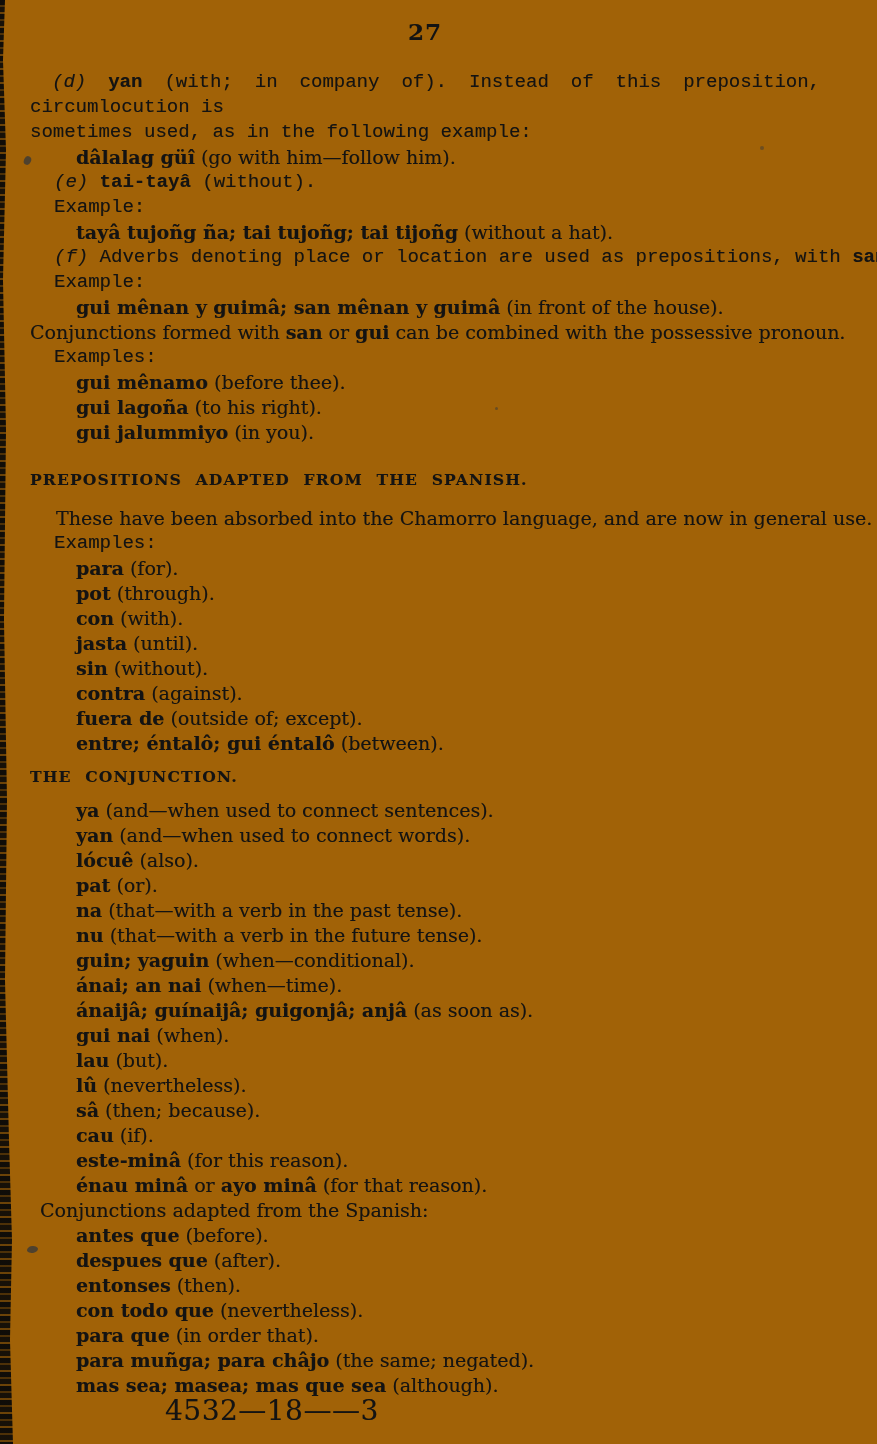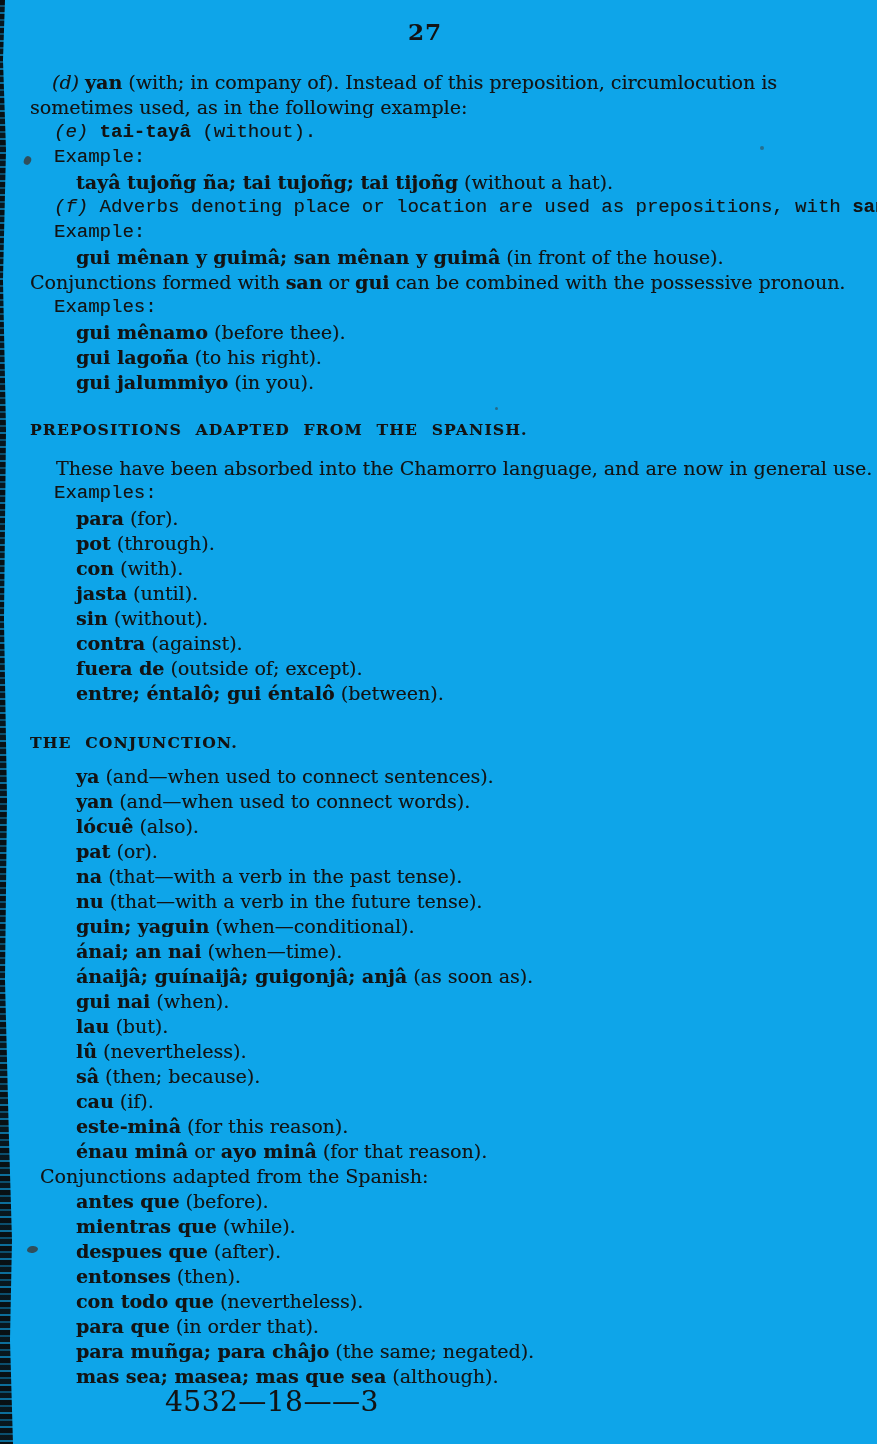--- a/index.html
+++ b/index.html
@@ -1,20 +1,20 @@
 <!DOCTYPE html>
 <html><head>
 <meta charset="utf-8">
 <style>
   html,body { margin:0; padding:0; background:#d8d8d4; }
   .page {
     position:relative;
     width:877px; height:1444px;
     margin:0 auto;
-    background:#0ea5e9;
+    background:#a16207;
     color:#131313;
     font-family:"DejaVu Serif","Liberation Serif",serif;
     font-size:19px;
     line-height:25px;
     overflow:hidden;
     text-shadow:0.3px 0.3px 0 rgba(10,10,10,0.35);
   }
   
   .binding {
     position:absolute; left:0; top:0; width:14px; height:1444px;
@@ -35,51 +35,52 @@
   .speck.c { left:760px; top:146px; width:4px; height:4px; opacity:.5; }
   .speck.d { left:495px; top:407px; width:3px; height:3px; opacity:.55; }
 
   .content { position:absolute; left:30px; top:8px; width:790px; }
 
   .pagenum {
     text-align:center; font-weight:bold; font-size:23px;
     letter-spacing:1px; margin:10px 0 24px 0; line-height:28px;
   }
   p, .line { margin:0; }
-  .para { text-align:justify; text-indent:22px; }
+  .para { text-align:justify; text-indent:22px;font-family:Liberation Mono, monospace; }
   .lbl   { margin-left:24px; white-space:nowrap;font-family:Liberation Mono, monospace; }   
   .ex    { margin-left:46px; white-space:nowrap; }   
   .flush { margin-left:0;  white-space:nowrap; }
   .intro { margin-left:26px; white-space:nowrap; }
   .t { font-weight:bold; }
   .m { font-style:italic; }
   .heading {
     text-align:left; font-weight:bold; font-size:15.5px;
     letter-spacing:1.2px; word-spacing:7px; line-height:25px;
   }
   .heading.h1 { margin-top:22px; margin-bottom:14px; }
-  .heading.h2 { margin-top:24px; margin-bottom:9px; }
+  .heading.h2 { margin-top:8px; margin-bottom:9px; }
   .footer { margin-left:135px; font-size:28px; letter-spacing:.5px; white-space:nowrap; }
 </style>
 </head>
 <body>
 
 <div class="page">
   <div class="binding"></div>
   <div class="speck a"></div>
   <div class="speck b"></div>
   <div class="speck c"></div>
   <div class="speck d"></div>
 
   <div class="content">
 
     <div class="pagenum">27</div>
 
     <p class="para"><span class="m">(d) </span><span class="t">yan</span><span> (with; in company of).  Instead of this preposition, circumlocution is</span><br><span>sometimes used, as in the following example:</span></p>
 
+    <div class="ex line"><span class="t">dâlalag güî</span><span> (go with him—follow him).</span></div>
 
     <div class="lbl line"><span class="m">(e) </span><span class="t">tai-tayâ</span><span> (without).</span></div>
 
     <div class="lbl line">Example:</div>
 
     <div class="ex line"><span class="t">tayâ tujoñg ña; tai tujoñg; tai tijoñg</span><span> (without a hat).</span></div>
 
     <div class="lbl line"><span class="m">(f) </span><span>Adverbs denoting place or location are used as prepositions, with </span><span class="t">san</span><span> or </span><span class="t">gui.</span></div>
 
     <div class="lbl line">Example:</div>
@@ -148,21 +149,20 @@
       <div class="ex line"><span class="t">cau</span><span> (if).</span></div>
 
       <div class="ex line"><span class="t">este-minâ</span><span> (for this reason).</span></div>
 
     <div class="ex line"><span class="t">énau minâ</span><span> or </span><span class="t">ayo minâ</span><span> (for that reason).</span></div>
 
     <div class="flush line" style="margin-left:10px;">Conjunctions adapted from the Spanish:</div>
 
       <div class="ex line"><span class="t">antes que</span><span> (before).</span></div>
 
-      <div class="ex line"><span class="t">mientras que</span><span> (while).</span></div>
 
       <div class="ex line"><span class="t">despues que</span><span> (after).</span></div>
 
       <div class="ex line"><span class="t">entonses</span><span> (then).</span></div>
 
       <div class="ex line"><span class="t">con todo que</span><span> (nevertheless).</span></div>
 
       <div class="ex line"><span class="t">para que</span><span> (in order that).</span></div>
 
       <div class="ex line"><span class="t">para muñga; para châjo</span><span> (the same; negated).</span></div>

